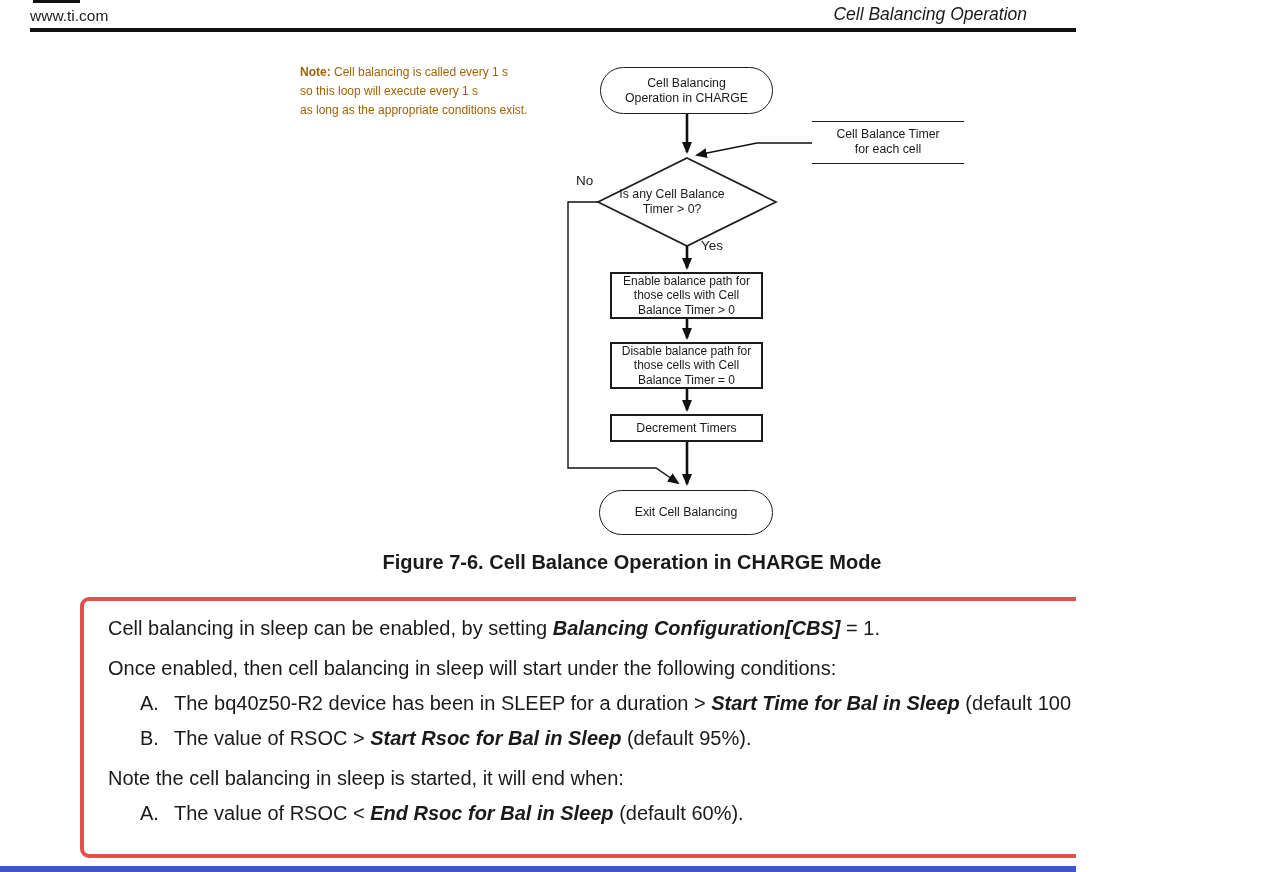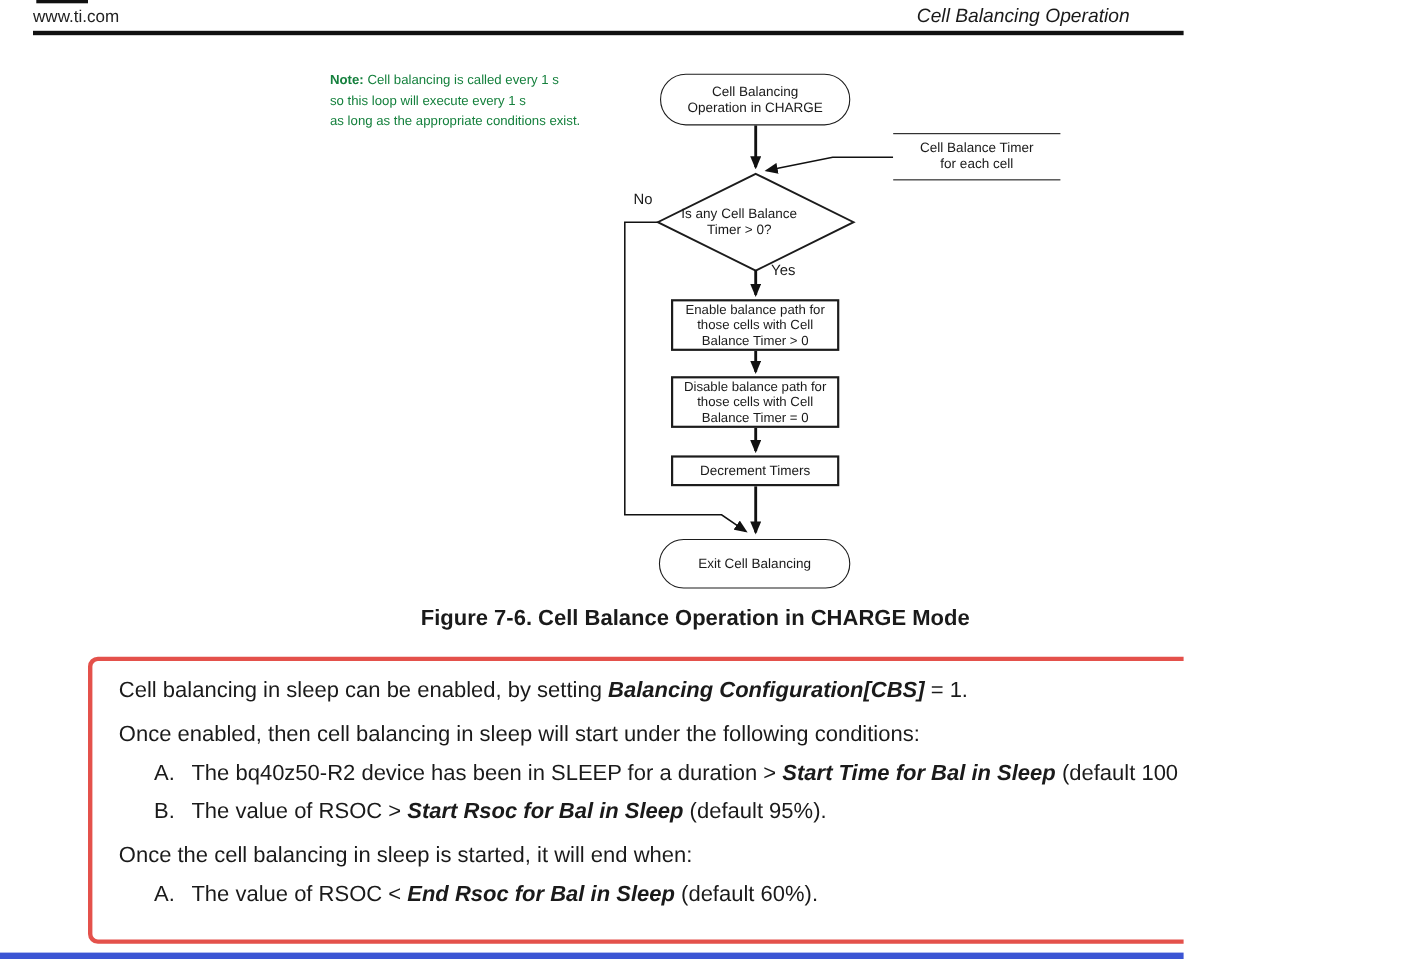--- a/index.html
+++ b/index.html
@@ -10,21 +10,21 @@
   .abs { position:absolute; }
   .prewrap { white-space:pre-line; }
 
   
   #artifact-mark { left:33px; top:0; width:47px; height:3px; background:#111; }
   #header-left { left:30px; top:7px; font-size:15.5px; color:#222; }
   #header-right { right:49px; top:4px; font-size:17.5px; font-style:italic;margin-left:14px; }
   #header-rule { left:30px; top:28px; width:1201px; height:4px; background:#111; }
 
   
-  #note { left:300px; top:63px; width:260px; font-size:12px; line-height:19px; color:#15803d; }
+  #note { left:300px; top:63px; width:260px; font-size:12px; line-height:19px; color:#a16207; }
   #note b { font-weight:bold; }
 
   
   #flow-svg { left:0; top:0; width:1280px; height:872px; pointer-events:none; z-index:1; }
   .node {
     box-sizing:border-box; display:flex; align-items:center; justify-content:center;
     text-align:center; font-size:12.3px; line-height:15px; background:#fff;
     border:2px solid #1c1c1c; z-index:2;
   }
   #fc-start { left:600px; top:67px; width:173px; height:47px; border-radius:24px; border-width:1.6px; }
@@ -128,21 +128,21 @@
     <div class="list">
       <div class="list-item">
         <span class="marker">A.</span>
         <span class="itext"><span>The bq40z50-R2 device has been in SLEEP for a duration &gt; </span><span class="bi">Start Time for Bal in Sleep</span><span> (default 100 hrs) AND</span></span>
       </div>
       <div class="list-item">
         <span class="marker">B.</span>
         <span class="itext"><span>The value of RSOC &gt; </span><span class="bi">Start Rsoc for Bal in Sleep</span><span> (default 95%).</span></span>
       </div>
     </div>
-    <p class="gap10">Once the cell balancing in sleep is started, it will end when:</p>
+    <p class="gap10">Note the cell balancing in sleep is started, it will end when:</p>
     <div class="list">
       <div class="list-item">
         <span class="marker">A.</span>
         <span class="itext"><span>The value of RSOC &lt; </span><span class="bi">End Rsoc for Bal in Sleep</span><span> (default 60%).</span></span>
       </div>
     </div>
   </div>
 
   <div id="footer-bar" class="abs" style="background-color: rgb(60, 85, 212);"></div>
 

